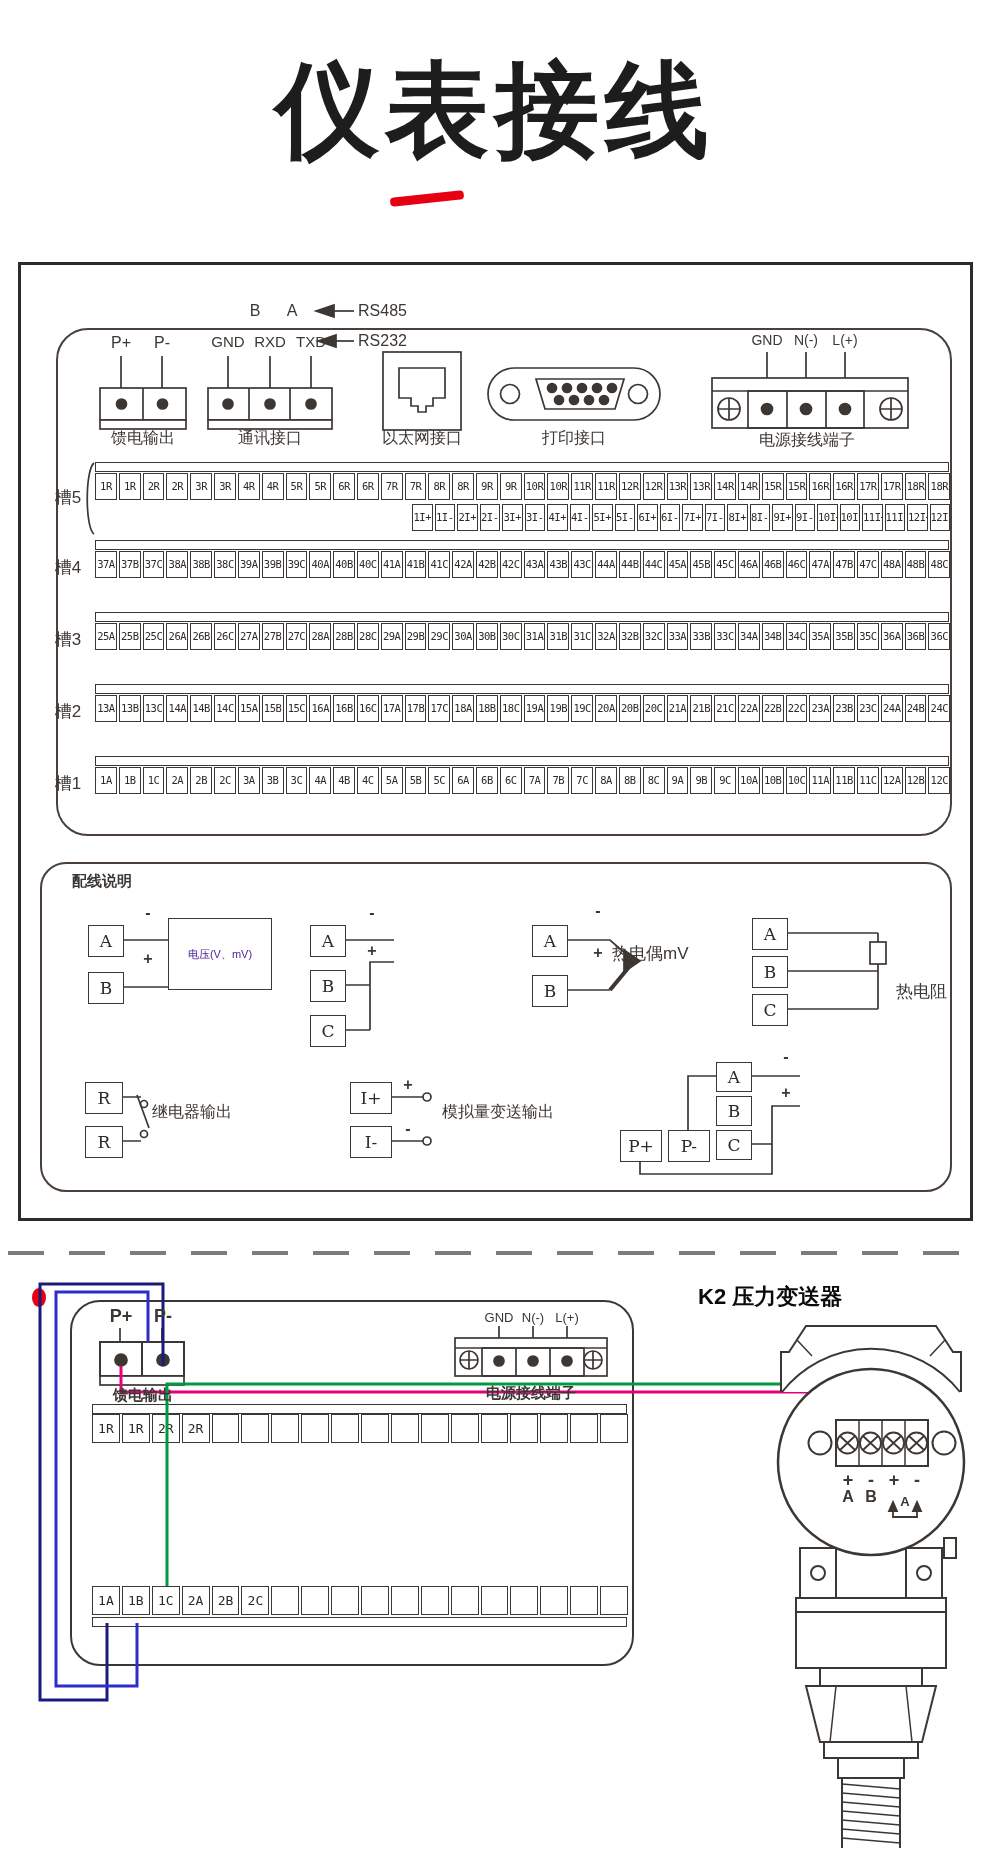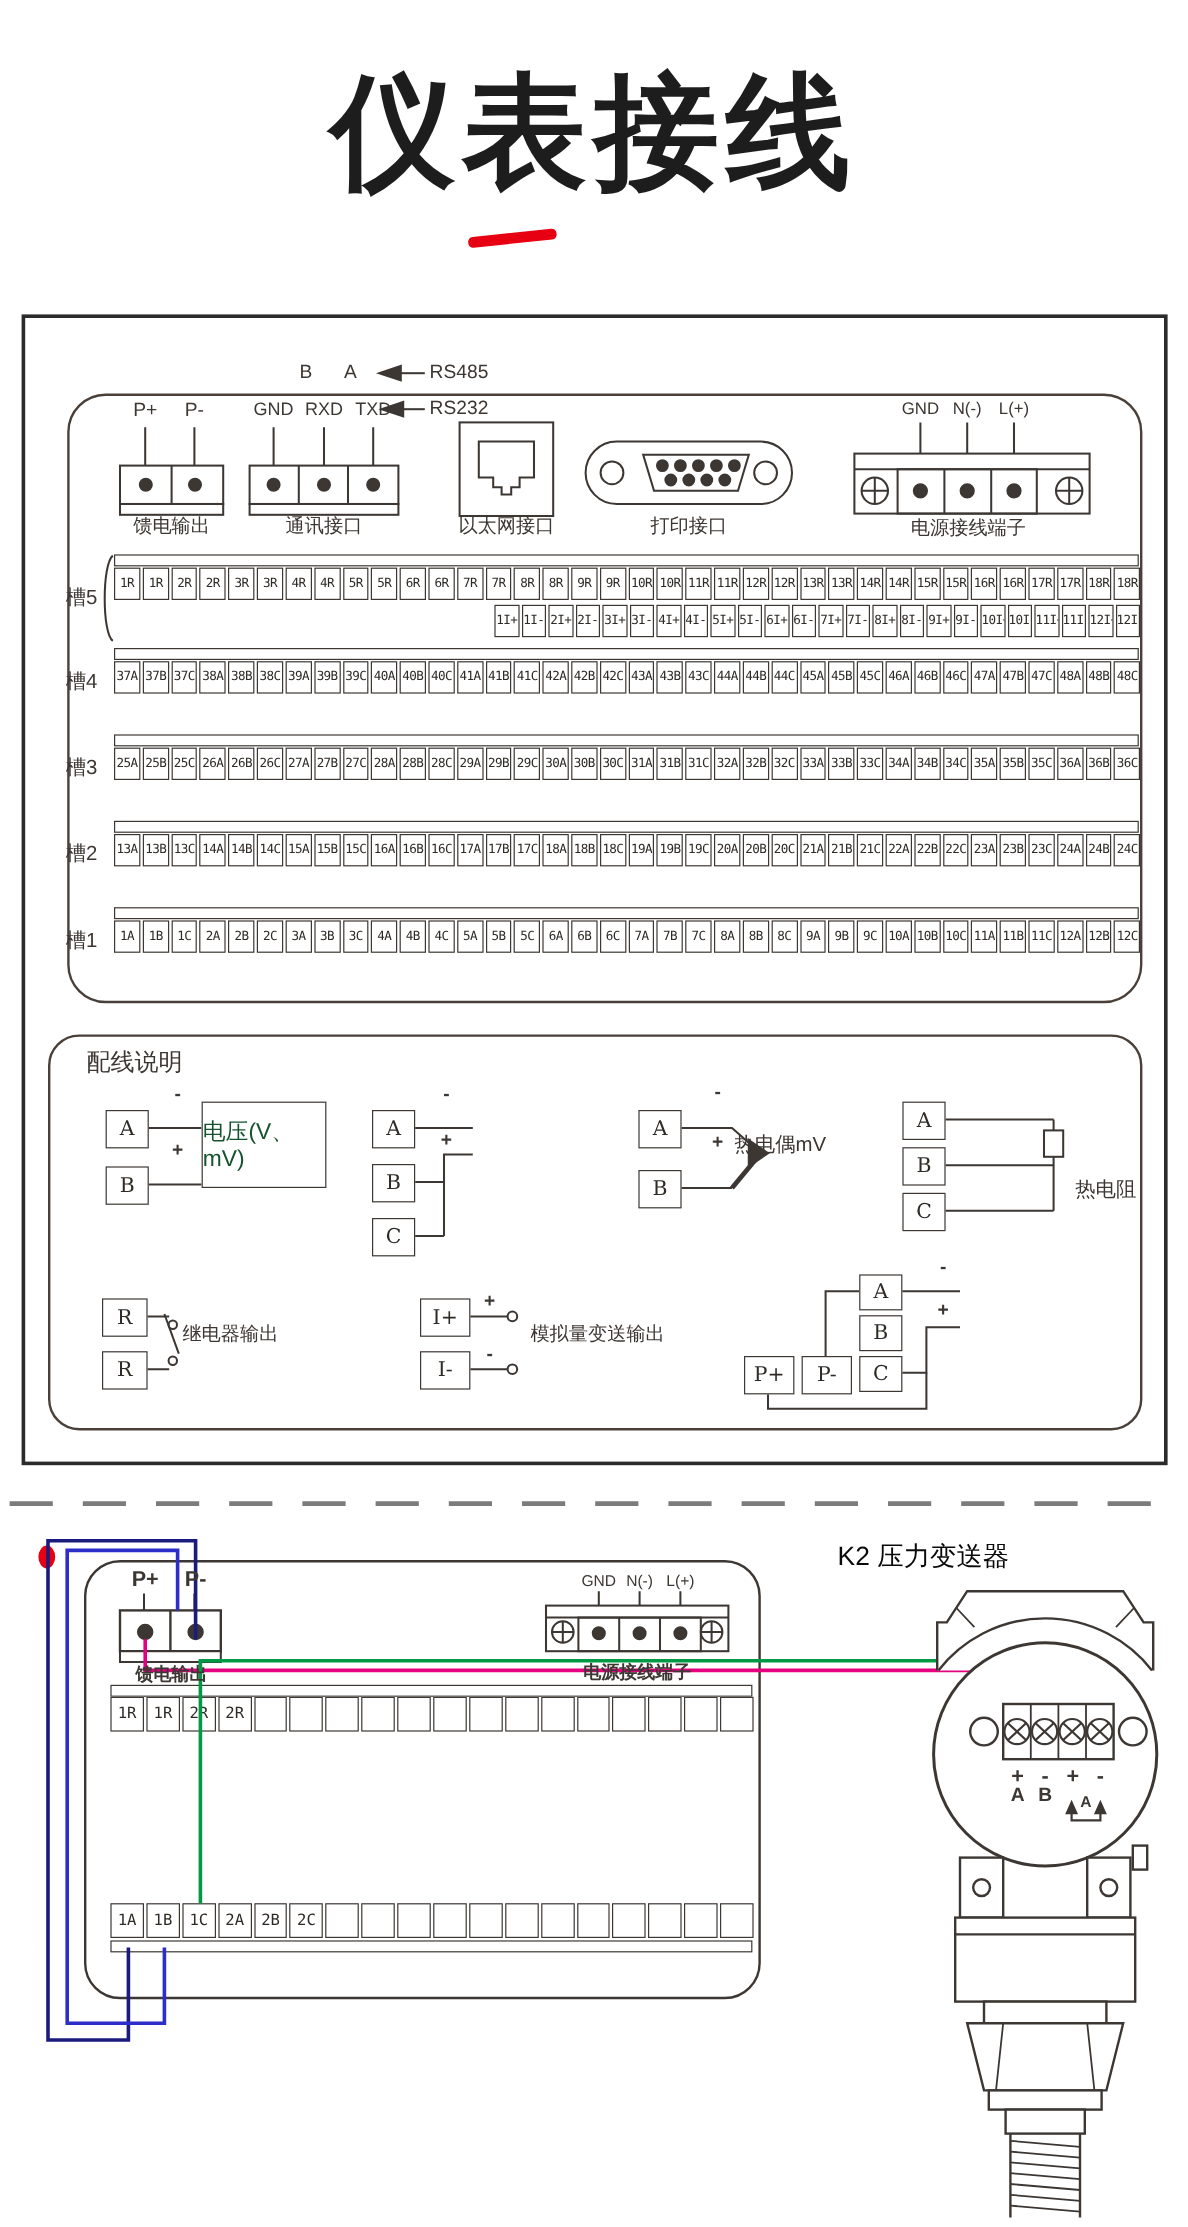--- a/index.html
+++ b/index.html
@@ -18,21 +18,21 @@
   .strip{position:absolute;display:flex;gap:2px;z-index:2;}
   .strip .cell{flex:1;border:1.5px solid #3d3733;height:25px;line-height:25px;
        font-family:"DejaVu Sans Mono",monospace;font-size:10.5px;letter-spacing:-0.5px;
        text-align:center;background:#fff;color:#2e2a26;overflow:hidden;}
   .strip.bstrip .cell{height:27px;line-height:27px;font-size:13px;letter-spacing:0;}
   .bar{position:absolute;height:8px;border:1.5px solid #3d3733;background:#fff;z-index:2;}
   .tbox{position:absolute;width:34px;height:30px;border:1.7px solid #3d3733;background:#fff;
        text-align:center;line-height:30px;font-family:"DejaVu Serif",serif;font-size:17px;color:#2e2a26;z-index:8;}
   .tbox.wide{width:40px;}
   .dbox{position:absolute;border:1.7px solid #3d3733;background:#fff;display:flex;
-       align-items:center;justify-content:center;font-size:19px;color:#14532d;z-index:8;}
+       align-items:center;justify-content:center;font-size:11px;color:#4c1d95;z-index:8;}
   .sign{position:absolute;width:20px;text-align:center;font-size:16px;font-weight:700;color:#3d3733;z-index:8;}
   svg{position:absolute;left:0;top:0;z-index:5;pointer-events:none;}
   .lbl.z{z-index:8;}
   .bullet{position:absolute;left:32px;top:1288px;width:14px;height:19px;border-radius:50%;}
 </style>
 </head>
 <body>
 
 <div id="page">
 
@@ -289,21 +289,21 @@
       <span class="cell">10B</span>
       <span class="cell">10C</span>
       <span class="cell">11A</span>
       <span class="cell">11B</span>
       <span class="cell">11C</span>
       <span class="cell">12A</span>
       <span class="cell">12B</span>
       <span class="cell">12C</span>
     </div>
 
-  <div class="lbl" style="left:72px;top:872px;font-size:20px;font-weight:400">配线说明</div>
+  <div class="lbl" style="left:72px;top:872px;font-size:15px;font-weight:700">配线说明</div>
 
   <div class="tbox" style="left:88px;top:925px">A</div>
   <div class="tbox" style="left:88px;top:972px">B</div>
   <div class="dbox" style="left:168px;top:918px;width:102px;height:70px">电压(V、mV)</div>
   <div class="sign" style="left:138px;top:904px">-</div>
   <div class="sign" style="left:138px;top:950px">+</div>
 
   <div class="tbox" style="left:310px;top:925px">A</div>
   <div class="tbox" style="left:310px;top:970px">B</div>
   <div class="tbox" style="left:310px;top:1015px">C</div>
@@ -333,21 +333,21 @@
 
   <div class="tbox wide" style="left:620px;top:1130px">P+</div>
   <div class="tbox wide" style="left:668px;top:1130px">P-</div>
   <div class="tbox" style="left:716px;top:1062px;height:28px;line-height:28px">A</div>
   <div class="tbox" style="left:716px;top:1096px;height:28px;line-height:28px">B</div>
   <div class="tbox" style="left:716px;top:1130px;height:28px;line-height:28px">C</div>
   <div class="sign" style="left:778px;top:1048px;width:16px">-</div>
   <div class="sign" style="left:778px;top:1084px;width:16px">+</div>
 
   <div class="bullet" id="bullet" style="background: rgb(230, 0, 18);"></div>
-  <div class="lbl" style="left:698px;top:1282px;font-size:22px;font-weight:400;color:#0a0a0a;text-align:left">K2  压力变送器</div>
+  <div class="lbl" style="left:698px;top:1282px;font-size:22px;font-weight:700;color:#0a0a0a;text-align:left">K2  压力变送器</div>
 
   <div class="lbl z" style="left:104px;top:1306px;width:34px;font-size:18px;font-weight:700">P+</div>
   <div class="lbl z" style="left:146px;top:1306px;width:34px;font-size:18px;font-weight:700">P-</div>
   <div class="lbl z" style="left:78px;top:1386px;width:130px;font-size:15px;font-weight:700">馈电输出</div>
 
   <div class="lbl z" style="left:479px;top:1310px;width:40px;font-size:13px">GND</div>
   <div class="lbl z" style="left:513px;top:1310px;width:40px;font-size:13px">N(-)</div>
   <div class="lbl z" style="left:547px;top:1310px;width:40px;font-size:13px">L(+)</div>
   <div class="lbl z" style="left:483px;top:1384px;width:96px;font-size:15px;font-weight:700">电源接线端子</div>
 

